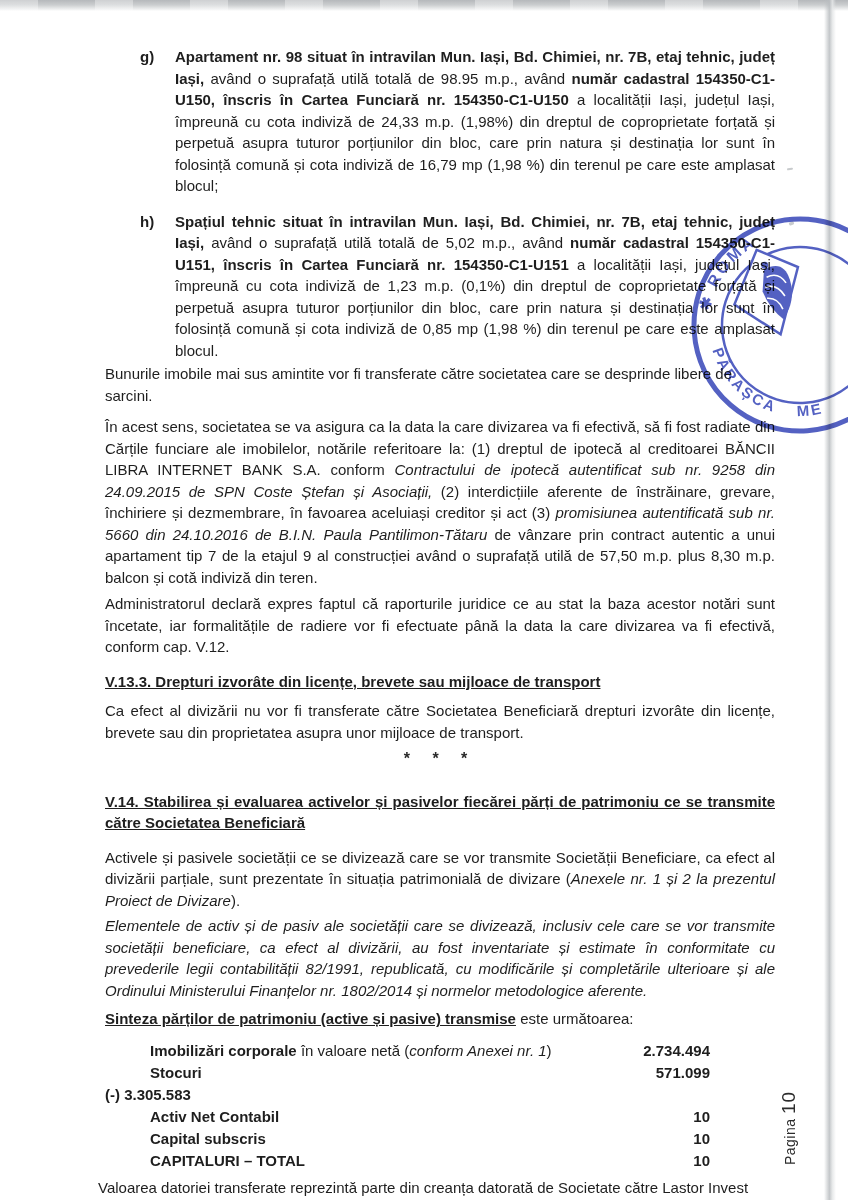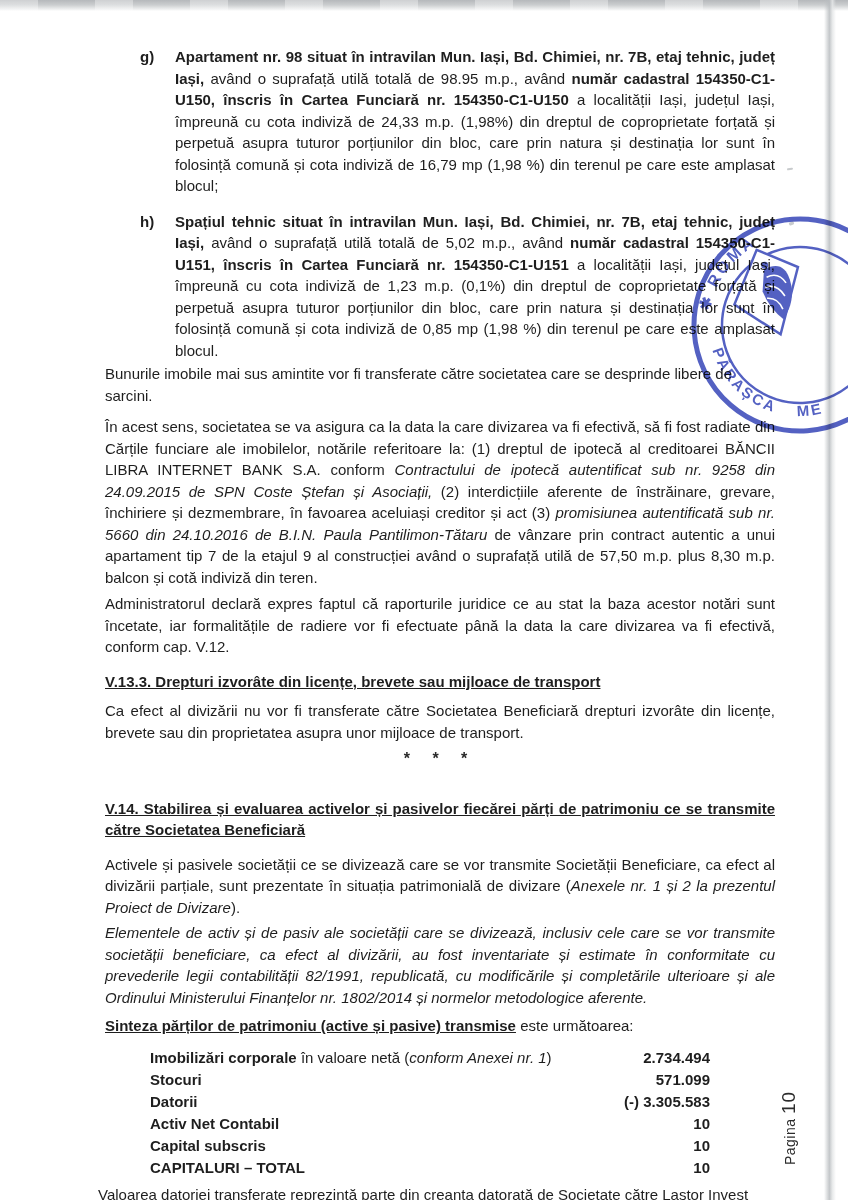--- a/index.html
+++ b/index.html
@@ -41,21 +41,21 @@
   .li-h{margin-top:14px;}
   .li-marker{flex:none;width:35px;font-weight:bold;}
   .li-body{flex:1;text-align:justify;}
 
   .p-bunurile{margin-top:2px;}
   .p-inacest{margin-top:10px;}
   .p-admin{margin-top:5px;}
   .h-v133{margin-top:13px;font-weight:bold;text-decoration:underline;}
   .p-caefect{margin-top:8px;}
   .stars{margin-top:5px;text-align:center;font-weight:bold;font-size:16px;letter-spacing:9px;color:#2a2a2a;}
-  .h-v14{margin-top:28px;font-weight:bold;text-decoration:underline;text-align:justify;}
+  .h-v14{margin-top:21px;font-weight:bold;text-decoration:underline;text-align:justify;}
   .p-activele{margin-top:13px;}
   .p-elementele{margin-top:4px;font-style:italic;}
   .p-sinteza{margin-top:7px;}
   .p-valoarea{margin-top:5px;margin-left:-7px;}
 
   .summary-table{margin-top:10px;}
   .trow{display:flex;line-height:22px;}
   .tlabel{flex:1;margin-left:45px;}
   .tvalue{flex:none;margin-right:65px;font-weight:bold;}
 
@@ -124,21 +124,20 @@
     <div class="summary-table">
       <div class="trow">
         <div class="tlabel"><span style="font-weight: bold;">Imobilizări corporale</span><span> în valoare netă (</span><span style="font-style: italic;">conform Anexei nr. 1</span><span>)</span></div>
         <div class="tvalue">2.734.494</div>
       </div>
       <div class="trow">
         <div class="tlabel"><span style="font-weight: bold;">Stocuri</span></div>
         <div class="tvalue">571.099</div>
       </div>
       <div class="trow">
-        <div class="tlabel"><span style="font-weight: bold;">Datorii</span></div>
         <div class="tvalue">(-) 3.305.583</div>
       </div>
       <div class="trow">
         <div class="tlabel"><span style="font-weight: bold;">Activ Net Contabil</span></div>
         <div class="tvalue">10</div>
       </div>
       <div class="trow">
         <div class="tlabel"><span style="font-weight: bold;">Capital subscris</span></div>
         <div class="tvalue">10</div>
       </div>

